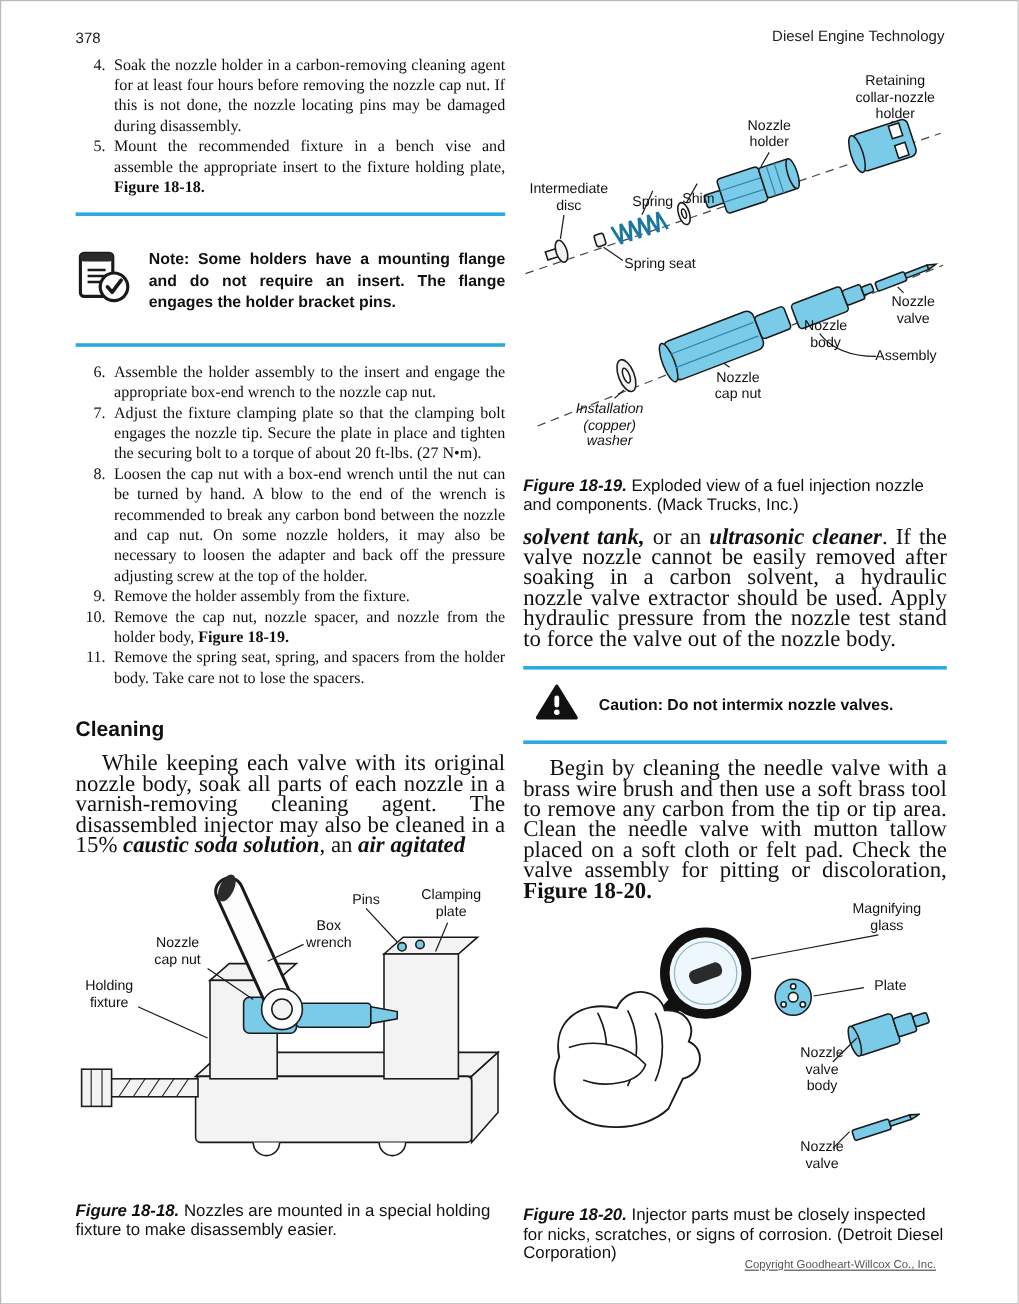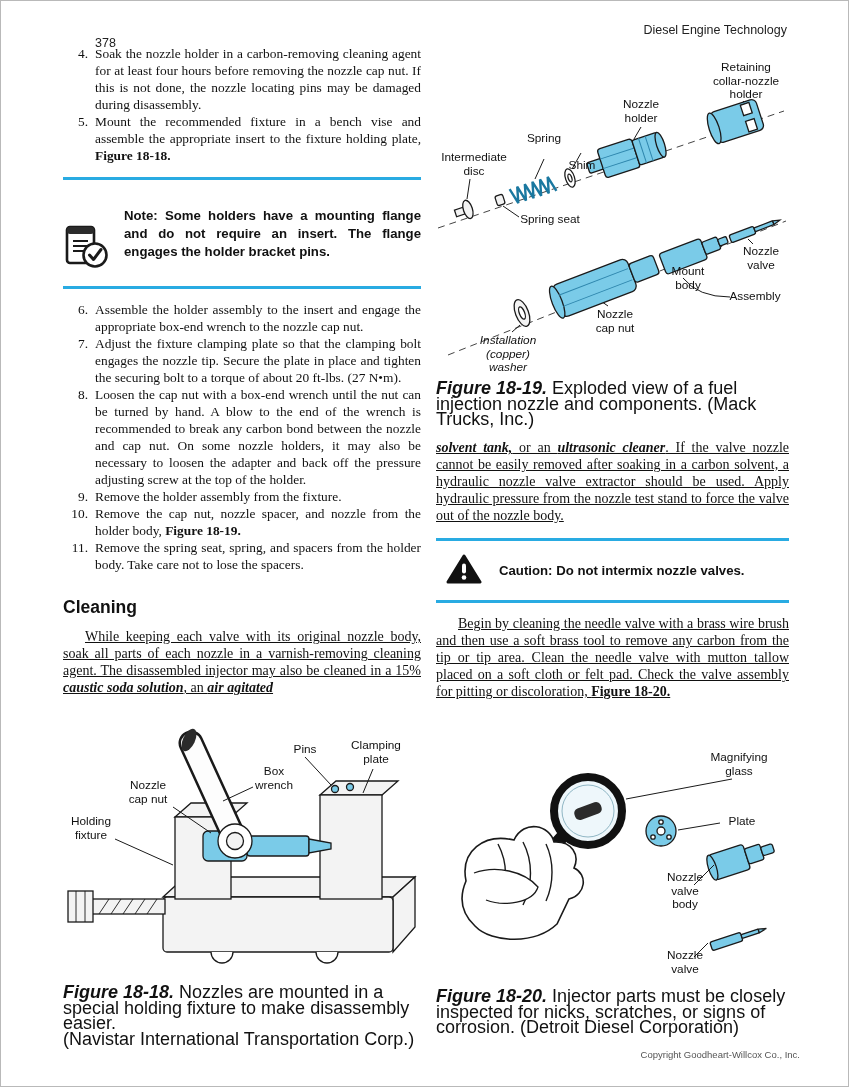--- a/index.html
+++ b/index.html
@@ -4,56 +4,56 @@
 <style>
   html,body{margin:0;padding:0;background:#fff;}
   .page{position:relative;width:849px;height:1087px;background:#fff;box-sizing:border-box;border:1px solid #b9b9b9;font-family:"Liberation Serif",serif;color:#111;overflow:hidden;}
   .abs{position:absolute;}
   .runhead{font-family:"Liberation Sans",sans-serif;font-size:12.5px;color:#222;}
   #left-col{left:62px;top:44px;width:358px;}
   #right-fig19{left:435px;top:50px;width:353px;}
   #right-col{left:435px;top:438px;width:353px;}
   #fig18-block{left:62px;top:726px;width:358px;}
   #fig20-block{left:435px;top:742px;width:353px;}
-  #footer{right:48px;top:1048px;}
+  #footer{right:68px;top:1048px;text-decoration:underline;}
   .step{display:flex;align-items:flex-start;font-size:13.4px;line-height:17px;}
   .step .num{flex:0 0 25px;text-align:right;padding-right:7px;}
   .step .body{flex:1;text-align:justify;}
   .figref{font-weight:bold;}
-  .notebox{border-top:3px solid #29ABE2;border-bottom:3px solid #29ABE2;margin:13px 0 12px;padding:12px 0;display:flex;gap:13px;align-items:flex-end;}
+  .notebox{border-top:3px solid #29ABE2;border-bottom:3px solid #29ABE2;margin:13px 0 12px;padding:12px 0;display:flex;gap:13px;align-items:center;}
   .notebox .txt{font-family:"Liberation Sans",sans-serif;font-weight:bold;font-size:13.2px;line-height:18px;text-align:justify;flex:1;padding-top:2px;}
   .section-heading{font-family:"Liberation Sans",sans-serif;font-weight:bold;font-size:17.5px;margin:24px 0 10px;}
-  .para{font-size:14px;line-height:17px;text-align:justify;margin:0;text-decoration:underline;}
+  .para{font-size:19px;line-height:17px;text-align:justify;margin:0;}
   .indent{text-indent:22px;}
   .bi{font-weight:bold;font-style:italic;}
   figure{margin:0;}
   .art{position:relative;}
   .art > svg{display:block;}
   .lbl{position:absolute;font-family:"Liberation Sans",sans-serif;font-size:11.8px;line-height:13.5px;text-align:center;color:#111;}
-  figcaption{font-family:"Liberation Sans",sans-serif;font-size:18px;line-height:15.5px;margin-top:0;}
+  figcaption{font-family:"Liberation Sans",sans-serif;font-size:14px;line-height:15.5px;margin-top:16px;}
   .capbold{font-weight:bold;font-style:italic;}
   .cautionbox{border-top:3px solid #29ABE2;border-bottom:3px solid #29ABE2;margin:14px 0 12px;padding:9px 0;display:flex;align-items:center;gap:17px;}
   .cautionbox .txt{font-family:"Liberation Sans",sans-serif;font-weight:bold;font-size:13.2px;}
   #footer{font-family:"Liberation Sans",sans-serif;font-size:9.5px;color:#555;}
   svg .blue{fill:#7ACBE8;stroke:#1a1a1a;stroke-width:1.3;}
   svg .lite{fill:#f3f3f3;stroke:#1a1a1a;stroke-width:1.3;}
   svg .white{fill:#fff;stroke:#1a1a1a;stroke-width:1.3;}
   svg .dark{fill:#2b2b2b;stroke:none;}
   svg .dash{stroke:#444;stroke-width:1;stroke-dasharray:7 5;fill:none;}
   svg .ldr{stroke:#1a1a1a;stroke-width:1;fill:none;}
   svg .facet{stroke:#2e86ad;stroke-width:1;}
   svg .thin{stroke:#1a1a1a;stroke-width:0.9;}
   svg .ol{fill:none;stroke:#1a1a1a;stroke-width:1.4;}
 </style>
 </head>
 <body>
 
 <div class="page">
 
-  <span class="abs runhead" style="left:62px;top:35px;margin-left:32px;">378</span>
+  <span class="abs runhead" style="left:62px;top:24px;">378</span>
   <span class="abs runhead" style="right:61px;top:22px;margin-left:28px;">Diesel Engine Technology</span>
 
   <div class="abs" id="left-col">
 
     <div class="step">
       <span class="num">4.</span>
       <span class="body"><span>Soak the nozzle holder in a carbon-removing cleaning agent for at least four hours before removing the nozzle cap nut. If this is not done, the nozzle locating pins may be damaged during disassembly.</span><b class="figref"></b></span>
     </div>
     <div class="step">
       <span class="num">5.</span>
@@ -173,25 +173,25 @@
         <g transform="translate(313,181) rotate(-21)">
           <rect x="-20" y="-4" width="26" height="8" rx="2" class="blue"></rect>
           <rect x="6" y="-2" width="20" height="4" rx="1" class="blue"></rect>
           <polygon points="26,-2 33,0 26,2" class="blue"></polygon>
         </g>
       </svg>
 
       <div class="lbl" style="left:268px;top:10px;width:84px;">Retaining collar-nozzle holder</div>
       <div class="lbl" style="left:176px;top:47px;width:58px;">Nozzle holder</div>
       <div class="lbl" style="left:126px;top:88px;width:40px;margin-top:20px;">Shim</div>
-      <div class="lbl" style="left:86px;top:81px;width:44px;">Spring</div>
+      <div class="lbl" style="left:86px;top:111px;width:44px;">Spring</div>
       <div class="lbl" style="left:0px;top:100px;width:76px;">Intermediate disc</div>
       <div class="lbl" style="left:78px;top:162px;width:72px;">Spring seat</div>
       <div class="lbl" style="left:300px;top:194px;width:50px;">Nozzle valve</div>
-      <div class="lbl" style="left:226px;top:214px;width:52px;">Mount body</div>
+      <div class="lbl" style="left:226px;top:214px;width:52px;">Nozzle body</div>
       <div class="lbl" style="left:288px;top:239px;width:62px;">Assembly</div>
       <div class="lbl" style="left:150px;top:257px;width:58px;">Nozzle cap nut</div>
       <div class="lbl" style="left:38px;top:283px;width:68px;font-style:italic;">Installation (copper) washer</div>
     </div>
     <figcaption><span class="capbold">Figure 18-19.</span><span> Exploded view of a fuel injection nozzle and components. (Mack Trucks, Inc.)</span></figcaption>
   </figure>
 
   <div class="abs" id="right-col">
     <p class="para"><span class="bi">solvent tank,</span><span> or an </span><span class="bi">ultrasonic cleaner</span><span>. If the valve nozzle cannot be easily removed after soaking in a carbon solvent, a hydraulic nozzle valve extractor should be used. Apply hydraulic pressure from the nozzle test stand to force the valve out of the nozzle body.</span></p>
 
@@ -261,21 +261,20 @@
       </svg>
 
       <div class="lbl" style="left:222px;top:16px;width:40px;">Pins</div>
       <div class="lbl" style="left:284px;top:12px;width:58px;">Clamping plate</div>
       <div class="lbl" style="left:188px;top:38px;width:46px;">Box wrench</div>
       <div class="lbl" style="left:60px;top:52px;width:50px;">Nozzle cap nut</div>
       <div class="lbl" style="left:2px;top:88px;width:52px;">Holding fixture</div>
     </div>
     <figcaption>
       <span class="capbold">Figure 18-18.</span><span> Nozzles are mounted in a special holding fixture to make disassembly easier.</span>
-      <div>(Navistar International Transportation Corp.)</div>
     </figcaption>
   </figure>
 
   <figure class="abs" id="fig20-block">
     <div class="art" style="width:353px;height:246px;">
       <svg width="353" height="246" viewBox="0 0 353 246">
 
         <line x1="128" y1="92" x2="92" y2="132" stroke="#111" stroke-width="13" stroke-linecap="round"></line>
 
         <g>

